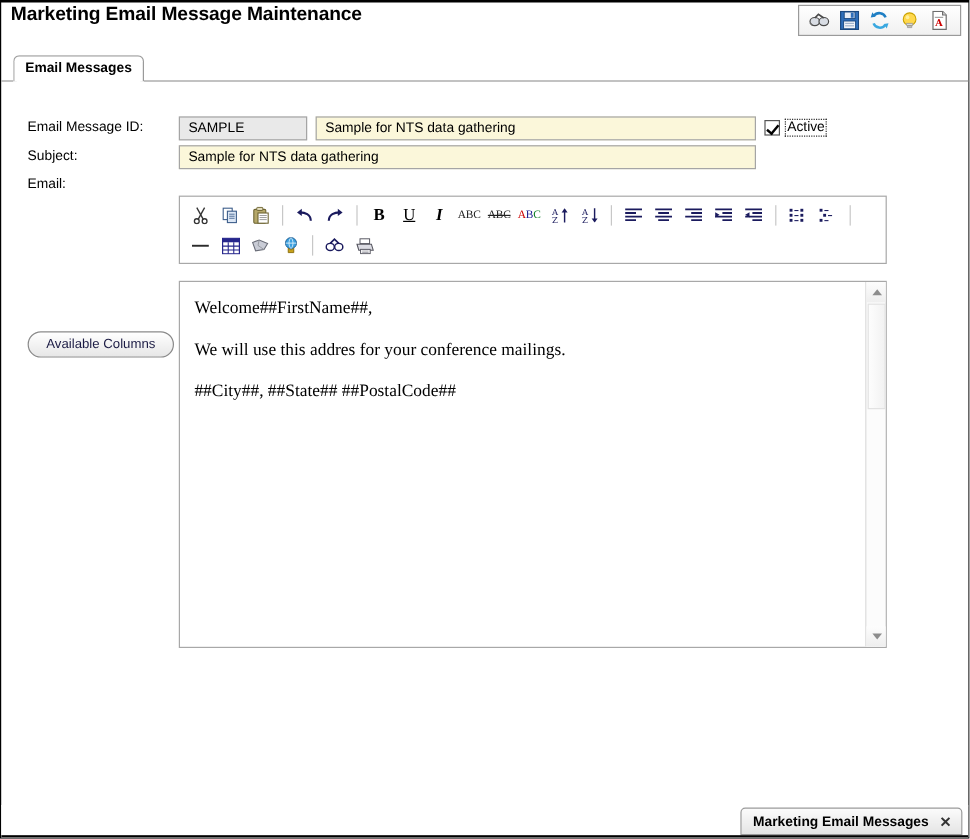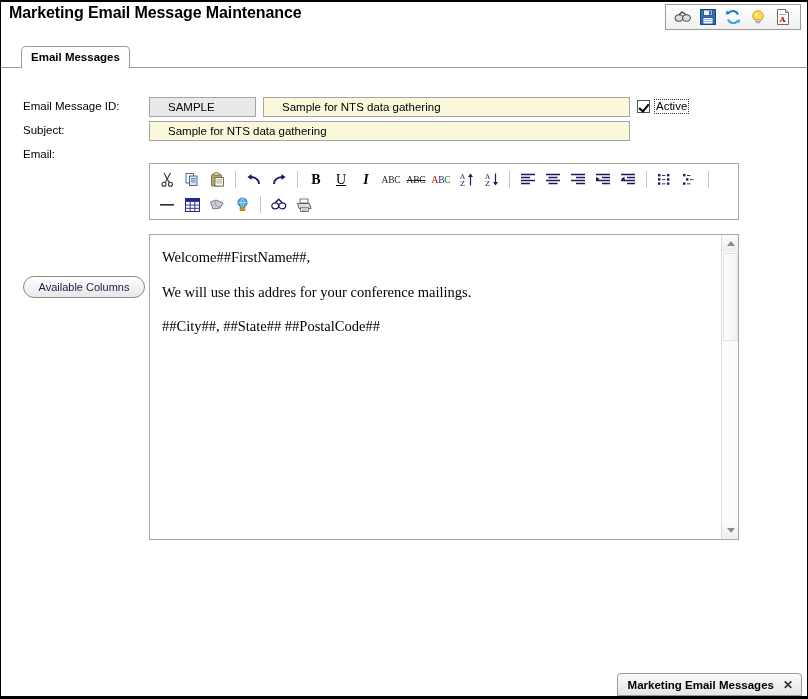--- a/index.html
+++ b/index.html
@@ -71,21 +71,21 @@
     line-height: 21px;
     padding: 0 9px;
     font-size: 11.5px;
     border: 1px solid #9a9a9a;
     border-bottom: none;
     border-radius: 5px 5px 0 0;
     cursor: pointer;
     white-space: nowrap;
   }
   .tab.active {
-    left: 20px;
+    left: 10px;
     background: #ffffff;
     color: #000000;
     font-weight: bold;
     z-index: 3;
     box-shadow: 0 1px 0 0 #ffffff;
   }
   .tab.inactive {
     left: 110px;
     background: linear-gradient(#fbfbfb, #eeeeee);
     color: #8c8c8c;
@@ -103,21 +103,21 @@
   .lbl-subject { left: 22px; top: 122px; }
   .lbl-email   { left: 22px; top: 146px; }
 
   .txt {
     position: absolute;
     height: 20px;
     font-family: "Liberation Sans", sans-serif;
     font-size: 11.5px;
     color: #000000;
     border: 1px solid #a5a5a5;
-    padding: 0 18px;
+    padding: 0 7px;
     line-height: 18px;
     outline: none;
   }
   .txt.readonly { background: #e9e9e9; }
   .txt.editable { background: #fbf7da; }
 
   .fld-id      { left: 148px; top: 95px; width: 107px; }
   .fld-name    { left: 262px; top: 95px; width: 367px; }
   .fld-subject { left: 148px; top: 119px; width: 481px; }
 

